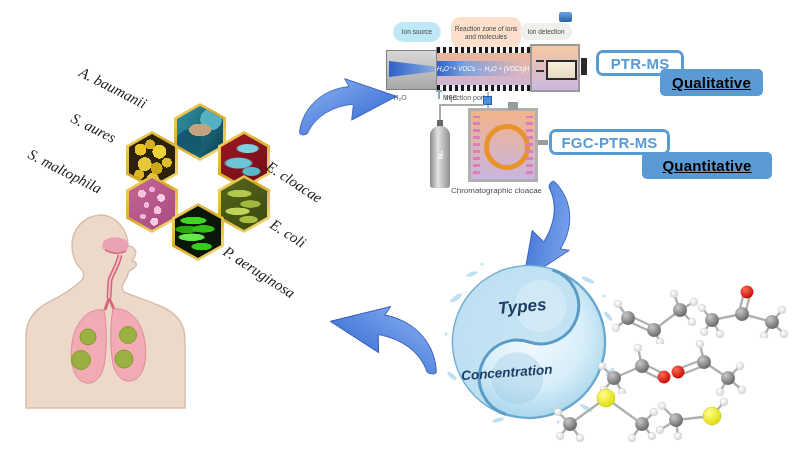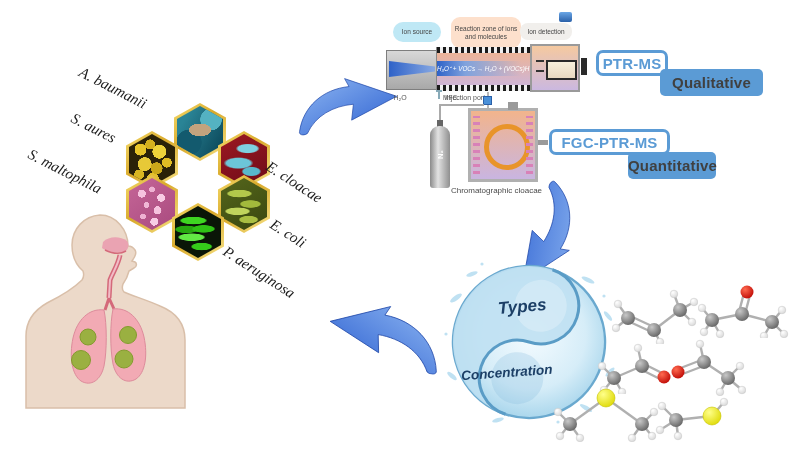--- a/index.html
+++ b/index.html
@@ -127,25 +127,25 @@
       font-weight:bold;color:#fff;transform:rotate(-90deg);}
   .gasline-v{left:14px;top:12px;width:2px;height:17px;background:#aaa;}
   .gasline-h{left:14px;top:12px;width:45px;height:2px;background:#aaa;}
   .mfc{left:18px;top:2px;width:30px;font-size:6.5px;color:#555;}
   .colcap{left:14px;top:94px;width:115px;text-align:center;font-size:8px;color:#4a4a4a;}
 
   
   .badge-line{position:absolute;border-radius:7px;text-align:center;font-weight:bold;
       font-size:15px;letter-spacing:.2px;}
   .bd-outline{background:#fff;border:3px solid #5b9bd5;color:#5b9bd5;box-sizing:border-box;}
-  .bd-fill{background:#5b9bd5;color:#404040;border-radius:5px;}
-  #ptr-badge{left:596px;top:50px;width:72px;height:26px;line-height:21px;}
+  .bd-fill{background:#5b9bd5;color:#000000;border-radius:5px;text-decoration:underline;}
+  #ptr-badge{left:596px;top:50px;width:88px;height:26px;line-height:21px;}
   #qual-badge{left:660px;top:69px;width:103px;height:27px;line-height:27px;}
   #fgc-badge{left:549px;top:129px;width:121px;height:26px;line-height:21px;}
-  #quant-badge{left:628px;top:152px;width:88px;height:27px;line-height:27px;}
+  #quant-badge{left:642px;top:152px;width:130px;height:27px;line-height:27px;}
 
   
   .swirl-txt{position:absolute;font-style:italic;font-weight:bold;color:#1c3f66;
       font-family:"Liberation Sans",sans-serif;}
   #types{left:498px;top:297px;font-size:17px;transform:rotate(-5deg);}
   #conc{left:461px;top:365px;font-size:13.5px;transform:rotate(-4deg);}
 
   .arrow2{transform:rotate(128deg);}
   .arrow3{transform:scaleX(-1) rotate(-5deg);}
 </style>

